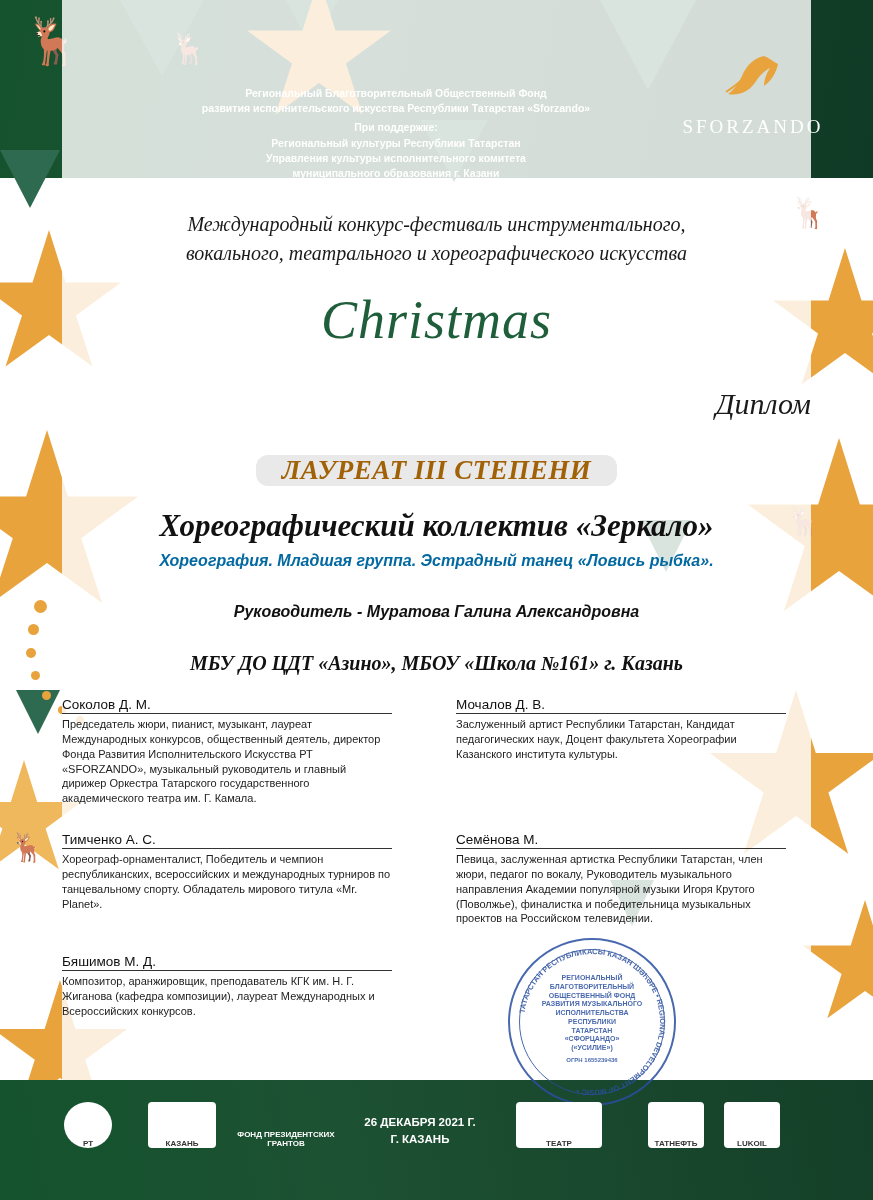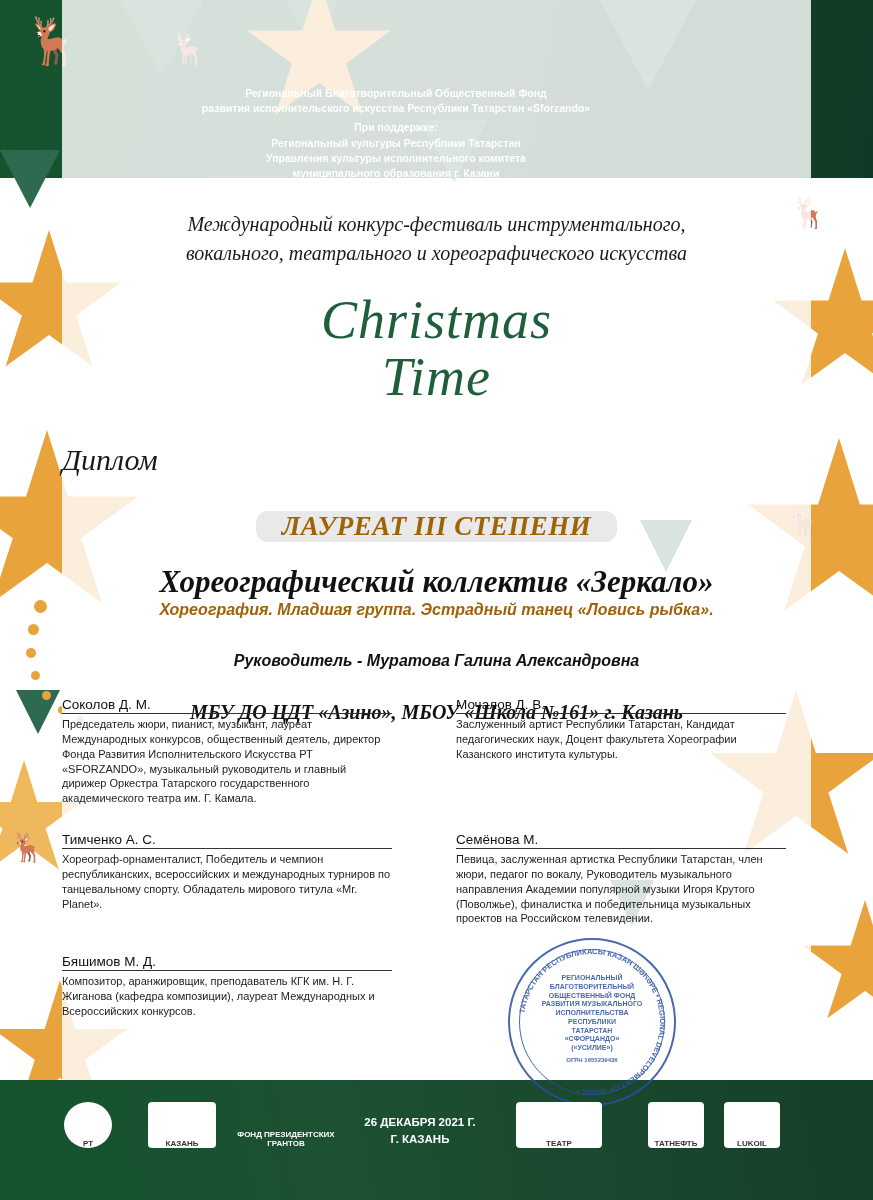--- a/index.html
+++ b/index.html
@@ -111,21 +111,21 @@
     text-align: center;
     font-family: "Liberation Serif", serif;
     color: #1f5e3a;
     font-size: 54px;
     line-height: 1.05;
     margin-top: 24px;
     letter-spacing: 1px;
   }
   .xmas .l2 { display: block; }
   .diploma {
-    text-align: left;
+    text-align: right;
     font-family: "Liberation Serif", serif;
     font-size: 30px;
     color: #1a1a1a;
     margin-top: 38px;
   }
   .laureate-wrap {
     text-align: center;
     margin-top: 34px;
   }
   .laureate {
@@ -145,22 +145,22 @@
     font-weight: bold;
     font-size: 31px;
     color: #111;
     margin-top: 22px;
   }
   .nomination {
     text-align: center;
     font-family: "Liberation Sans", sans-serif;
     font-weight: bold;
     font-size: 16px;
-    color: #a16207;
-    margin-top: 1px;
+    color: #0369a1;
+    margin-top: 8px;
   }
   .leader {
     text-align: center;
     font-family: "Liberation Sans", sans-serif;
     font-weight: bold;
     font-size: 16px;
     color: #111;
     margin-top: 33px;
   }
   .school {
@@ -318,30 +318,38 @@
   <div class="org-block">
     <div>Региональный Благотворительный Общественный Фонд</div>
     <div>развития исполнительского искусства Республики Татарстан «Sforzando»</div>
     <div class="org-sep"></div>
     <div>При поддержке:</div>
     <div>Региональный культуры Республики Татарстан</div>
     <div>Управления культуры исполнительного комитета</div>
     <div>муниципального образования г. Казани</div>
   </div>
 
+  <div class="logo-wrap">
+    <div class="logo-bird">
+      <svg width="58" height="48" viewBox="0 0 58 48" xmlns="http://www.w3.org/2000/svg">
+        <path d="M40 4 C30 6 22 14 18 24 C14 32 10 38 4 42 C14 44 24 40 30 32 C34 26 38 20 46 16 C42 22 40 28 40 34 C46 30 52 22 54 12 C50 10 45 6 40 4 Z" fill="#e8a33d"></path>
+        <path d="M20 26 C14 32 8 36 2 40" stroke="#e8a33d" stroke-width="2" fill="none"></path>
+      </svg>
+    </div>
+    <div class="logo-text">SFORZANDO</div>
+  </div>
 
   <div class="content">
     <div class="fest-title">
       <div>Международный конкурс-фестиваль инструментального,</div>
       <div>вокального, театрального и хореографического искусства</div>
     </div>
 
     <div class="xmas">
       <span>Christmas</span>
-      <span class="l2">Time</span>
     </div>
 
     <div class="diploma">Диплом</div>
 
     <div class="laureate-wrap">
       <span class="laureate">ЛАУРЕАТ III СТЕПЕНИ</span>
     </div>
 
     <div class="winner">Хореографический коллектив «Зеркало»</div>
     <div class="nomination">Хореография. Младшая группа. Эстрадный танец «Ловись рыбка».</div>

